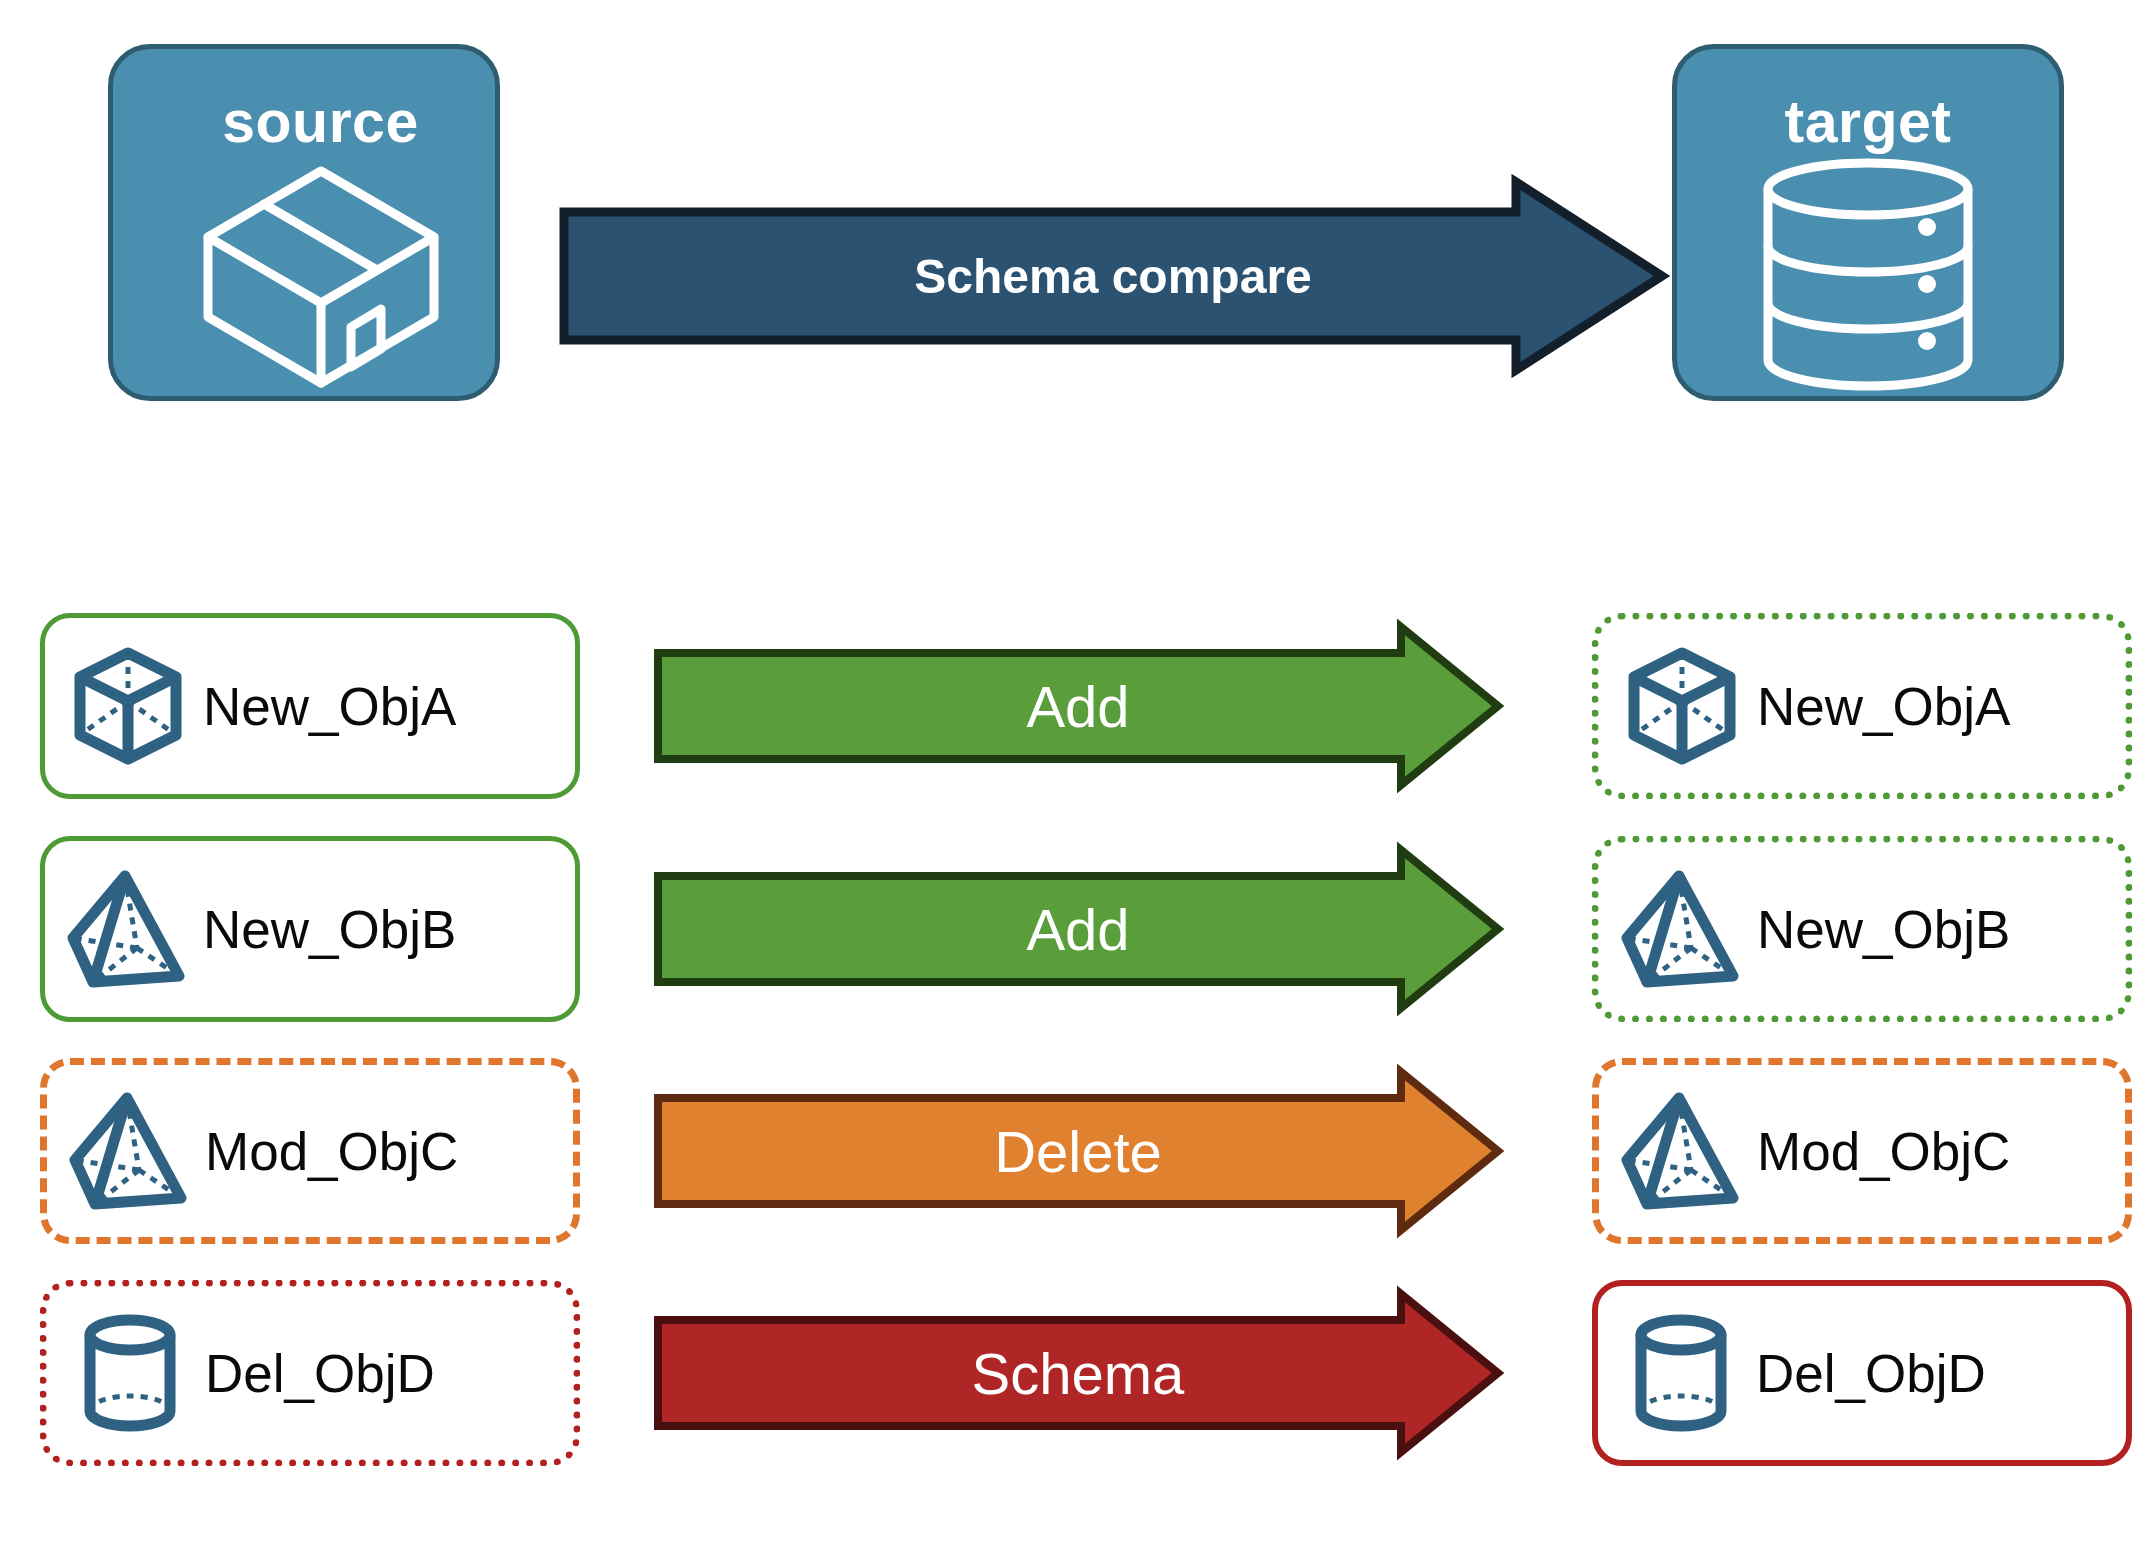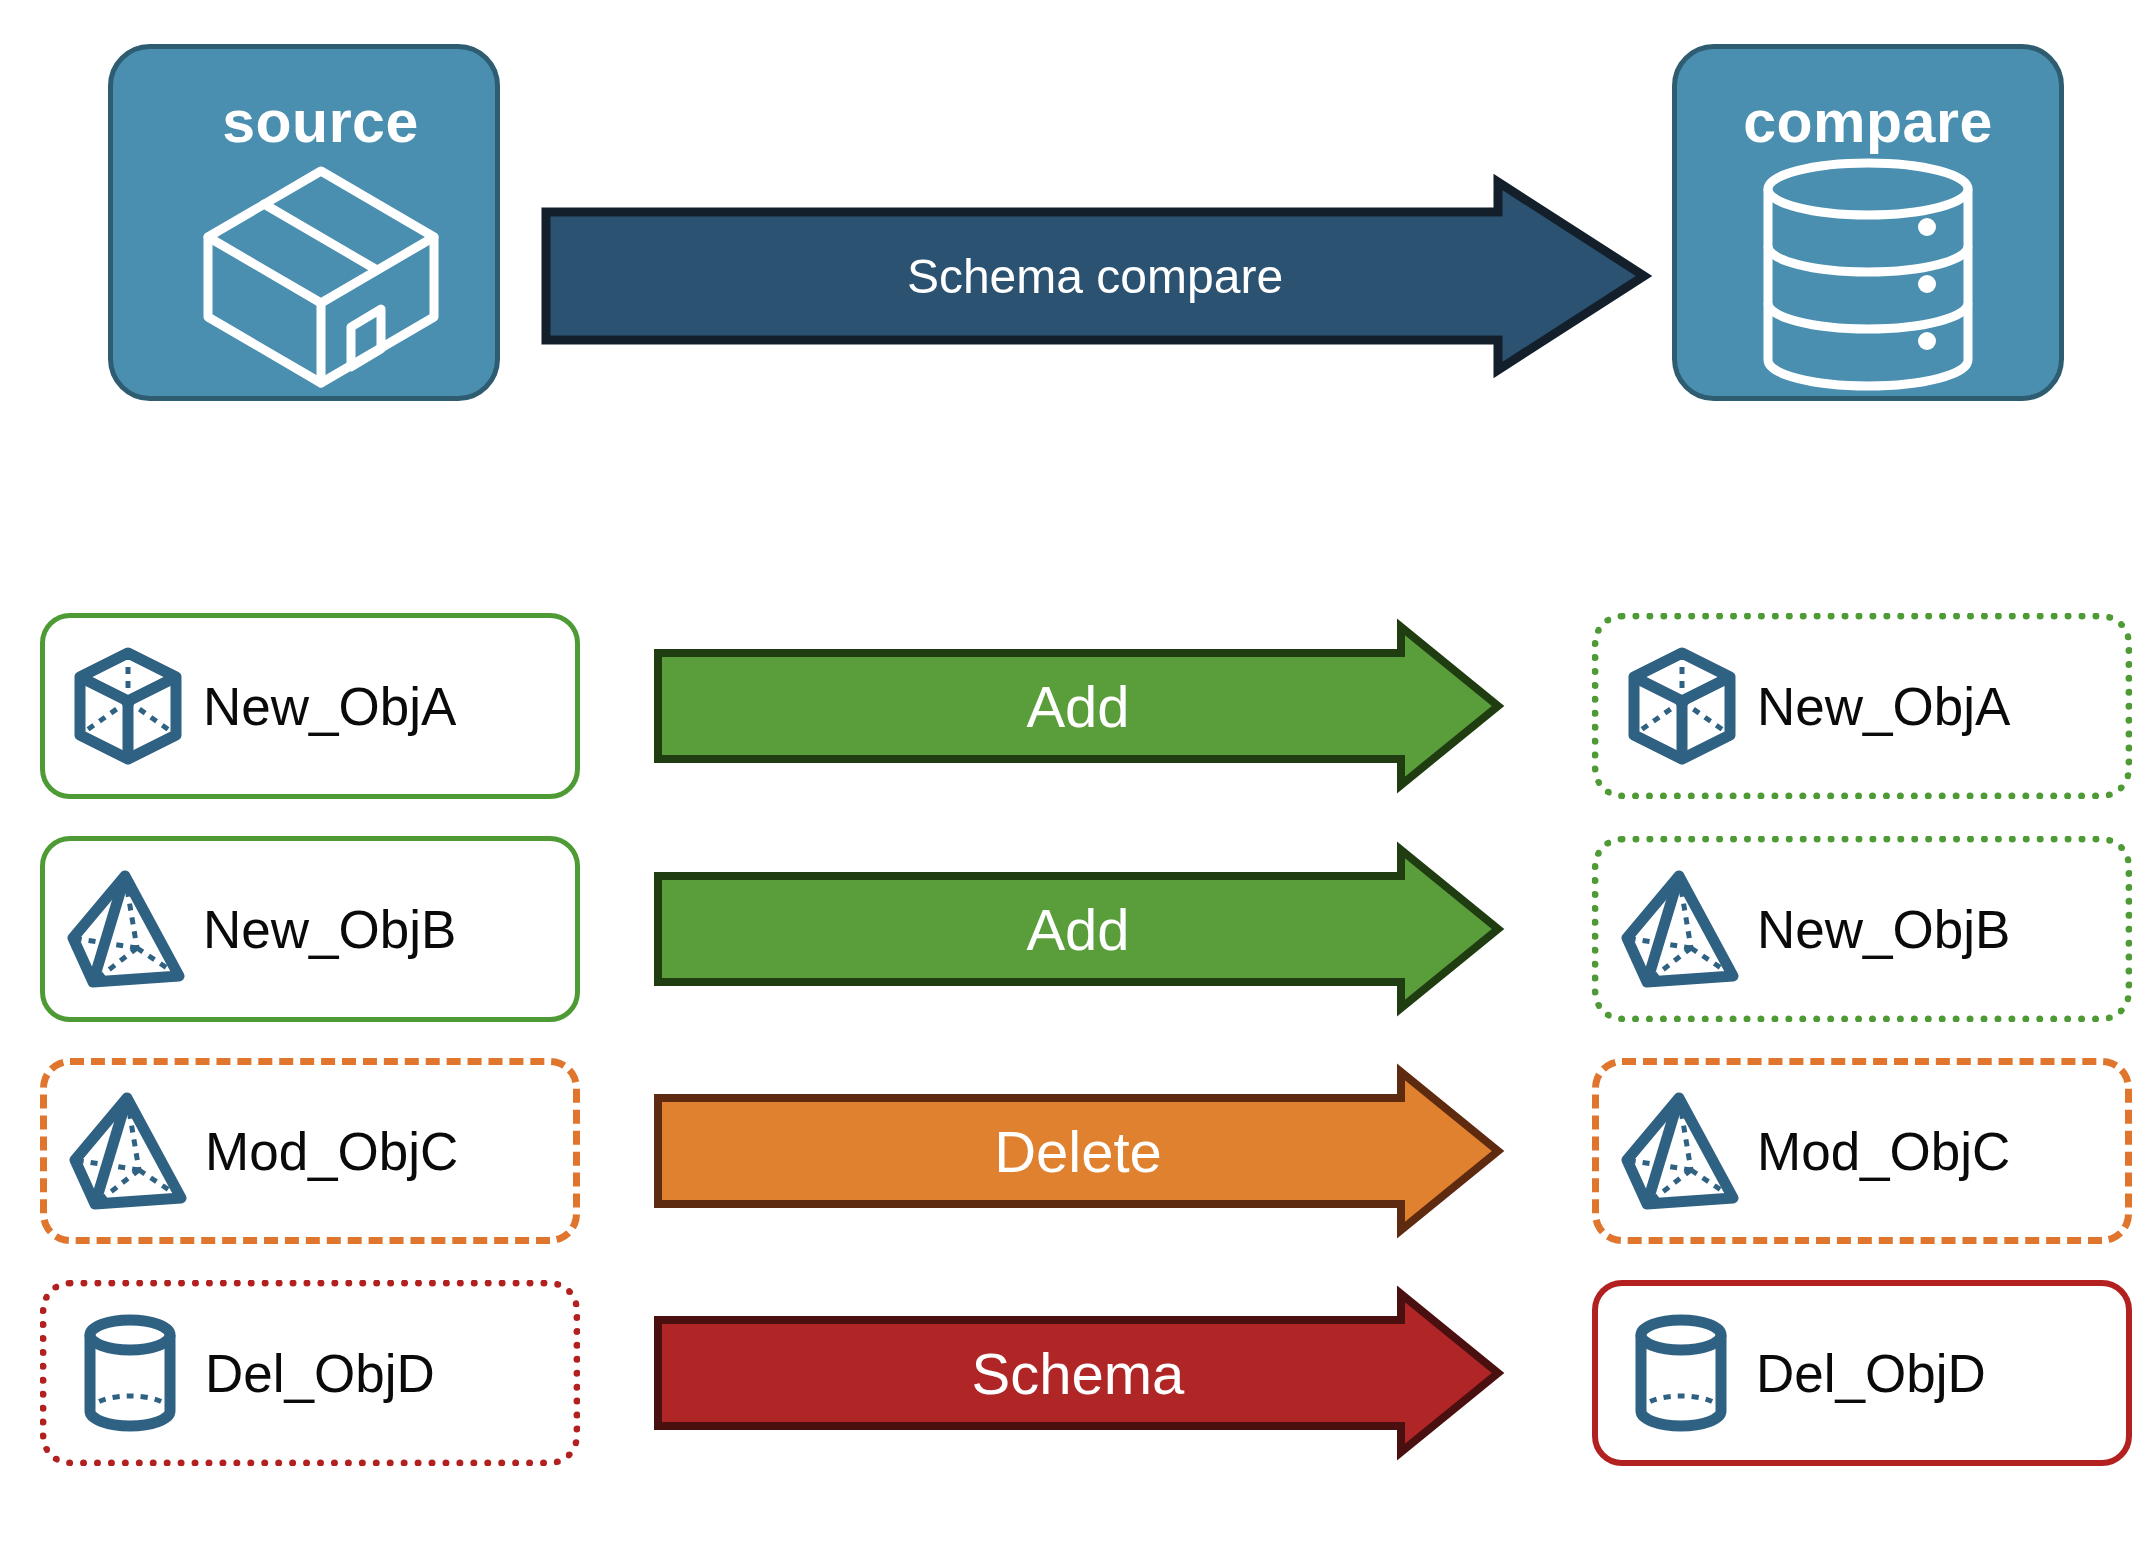--- a/index.html
+++ b/index.html
@@ -20,21 +20,21 @@
   .endpoint .cap{
     color:#ffffff;font-weight:bold;font-size:59px;letter-spacing:.5px;
     margin-top:44px;line-height:1;
   }
   .endpoint .glyph{flex:1;display:flex;align-items:center;justify-content:center;width:100%;}
 
   #source-card{left:108px;top:44px;width:392px;height:357px;padding-left:33px;}
   #target-card{left:1672px;top:44px;width:392px;height:357px;}
 
   
-  #schema-arrow{position:absolute;left:540px;top:178px;width:1110px;height:196px;}
+  #schema-arrow{position:absolute;left:558px;top:178px;width:1110px;height:196px;font-weight:bold;}
   .arrow-label{
     position:absolute;top:0;left:0;width:100%;height:100%;
     display:flex;align-items:center;justify-content:center;
     color:#ffffff;pointer-events:none;
   }
   #schema-arrow .arrow-label{font-size:48px;padding-right:120px;}
 
   
   .row{position:absolute;left:0;width:2150px;}
   .obj-box{
@@ -79,21 +79,21 @@
   </div>
 
   <div id="schema-arrow">
     <svg width="1110" height="196" viewBox="0 0 1110 196">
       <polygon points="6,34 958,34 958,4 1104,98 958,192 958,162 6,162" fill="#2c5272" stroke="#13202b" stroke-width="9" stroke-linejoin="miter"></polygon>
     </svg>
     <div class="arrow-label">Schema compare</div>
   </div>
 
   <div class="endpoint" id="target-card">
-    <div class="cap">compare</div>
+    <div class="cap">target</div>
     <div class="glyph">
       <svg width="215" height="235" viewBox="0 0 215 235">
         <g fill="none" stroke="#ffffff" stroke-width="9">
           <ellipse cx="107" cy="32" rx="100" ry="26"></ellipse>
           <path d="M7 32 L7 203"></path>
           <path d="M207 32 L207 203"></path>
           <path d="M7 203 a100 26 0 0 0 200 0"></path>
           <path d="M7 89 a100 26 0 0 0 200 0"></path>
           <path d="M7 146 a100 26 0 0 0 200 0"></path>
         </g>

